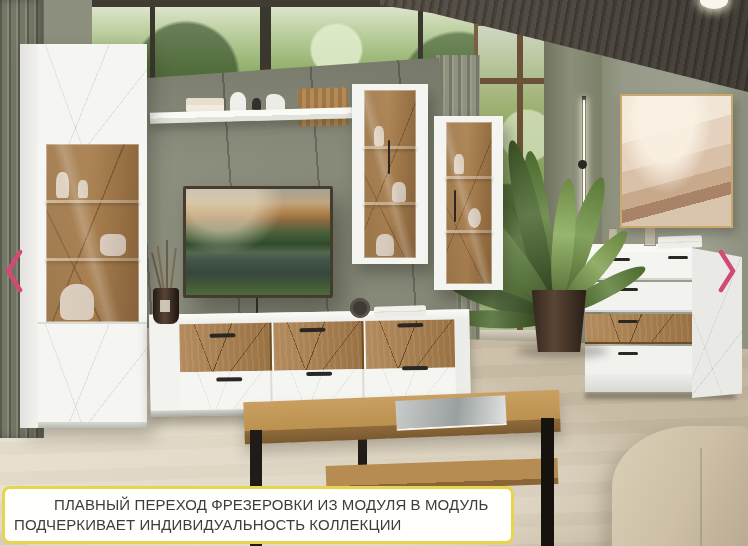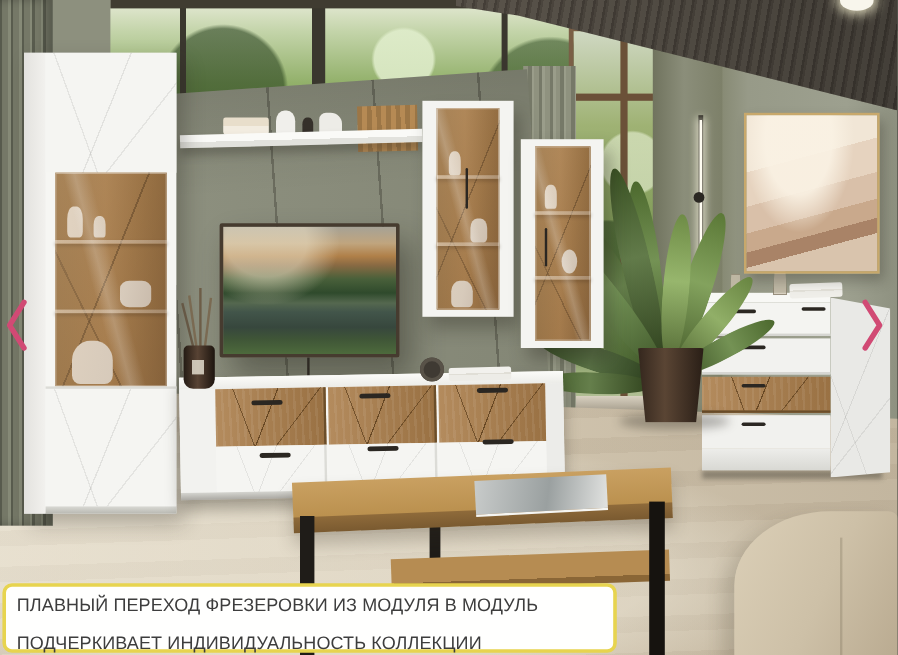--- a/index.html
+++ b/index.html
@@ -250,17 +250,17 @@
       background:linear-gradient(100deg,#c8cbca,#9aa0a0 55%,#e2e3e1);"></div>
 
   <svg class="chev" style="left:3px;top:248px;" viewBox="0 0 22 46">
     <path d="M17 4 L5 23 L17 42" fill="none" stroke="#d14a74" stroke-width="4.5" stroke-linecap="round" stroke-linejoin="round"></path>
   </svg>
   <svg class="chev" style="left:716px;top:248px;" viewBox="0 0 22 46">
     <path d="M5 4 L17 23 L5 42" fill="none" stroke="#d14a74" stroke-width="4.5" stroke-linecap="round" stroke-linejoin="round"></path>
   </svg>
 
   <div class="caption">
-    <div style="position:static;">ПЛАВНЫЙ ПЕРЕХОД ФРЕЗЕРОВКИ ИЗ МОДУЛЯ В МОДУЛЬ</div>
-    <div style="position:static;margin-top:12px;">ПОДЧЕРКИВАЕТ ИНДИВИДУАЛЬНОСТЬ КОЛЛЕКЦИИ</div>
+    <div style="position:static;margin-left:40px;">ПЛАВНЫЙ ПЕРЕХОД ФРЕЗЕРОВКИ ИЗ МОДУЛЯ В МОДУЛЬ</div>
+    <div style="position:static;">ПОДЧЕРКИВАЕТ ИНДИВИДУАЛЬНОСТЬ КОЛЛЕКЦИИ</div>
   </div>
 
 </div>
 
 </body></html>

